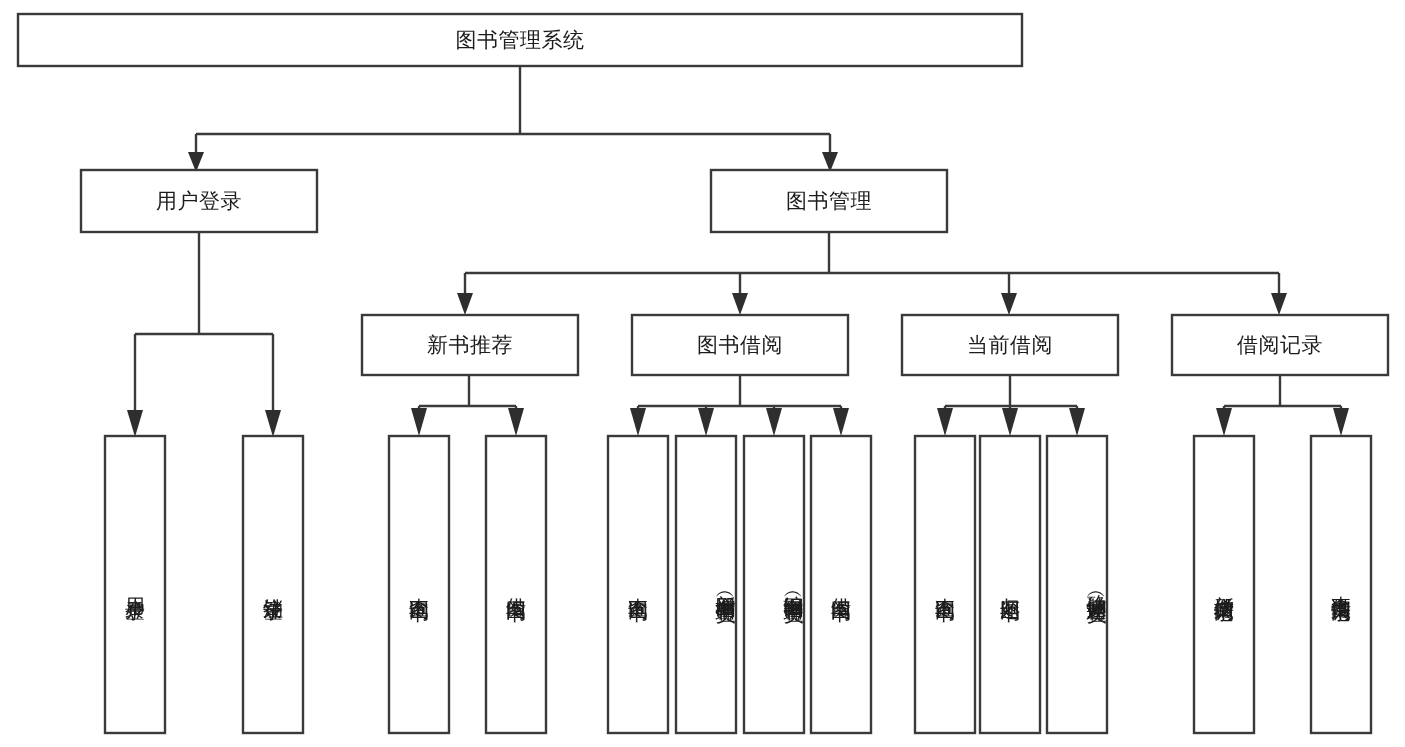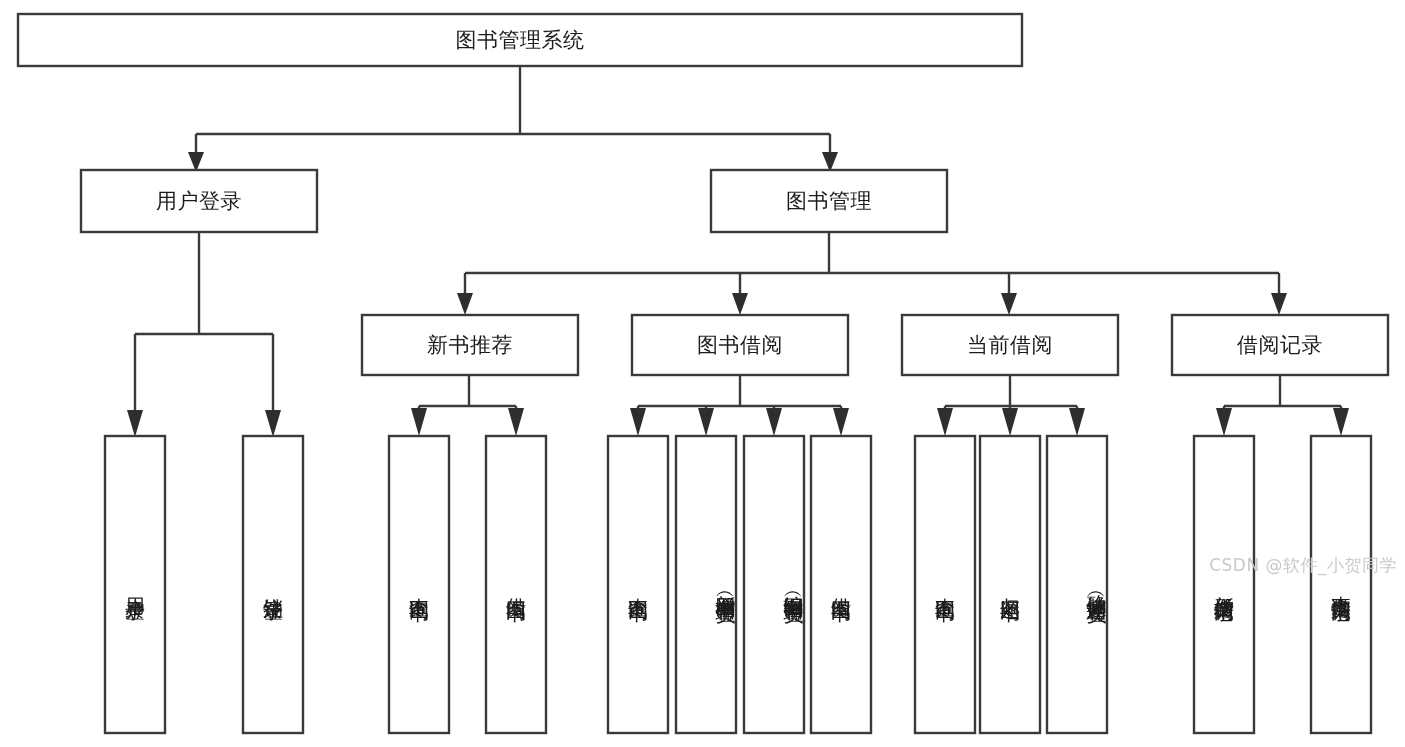--- a/index.html
+++ b/index.html
@@ -223,14 +223,13 @@
   <div class="leaf-text" style="left:744px; top:442px; width:60px; height:288px;">编辑图书（管理员）</div>
   <div class="leaf-text centered" style="left:811px; top:446px; width:60px; height:277px;">借阅图书</div>
 
   <div class="leaf-text centered" style="left:915px; top:446px; width:60px; height:277px;">查询图书</div>
   <div class="leaf-text centered" style="left:980px; top:446px; width:60px; height:277px;">归还图书</div>
   <div class="leaf-text" style="left:1047px; top:442px; width:60px; height:288px;">确认归还（管理员）</div>
 
   <div class="leaf-text centered" style="left:1194px; top:446px; width:60px; height:277px;">新增借阅记录</div>
   <div class="leaf-text centered" style="left:1311px; top:446px; width:60px; height:277px;">查询借阅记录</div>
 
-  <div id="watermark">CSDN @软件_小贺同学</div>
 </div>
 
 </body></html>

